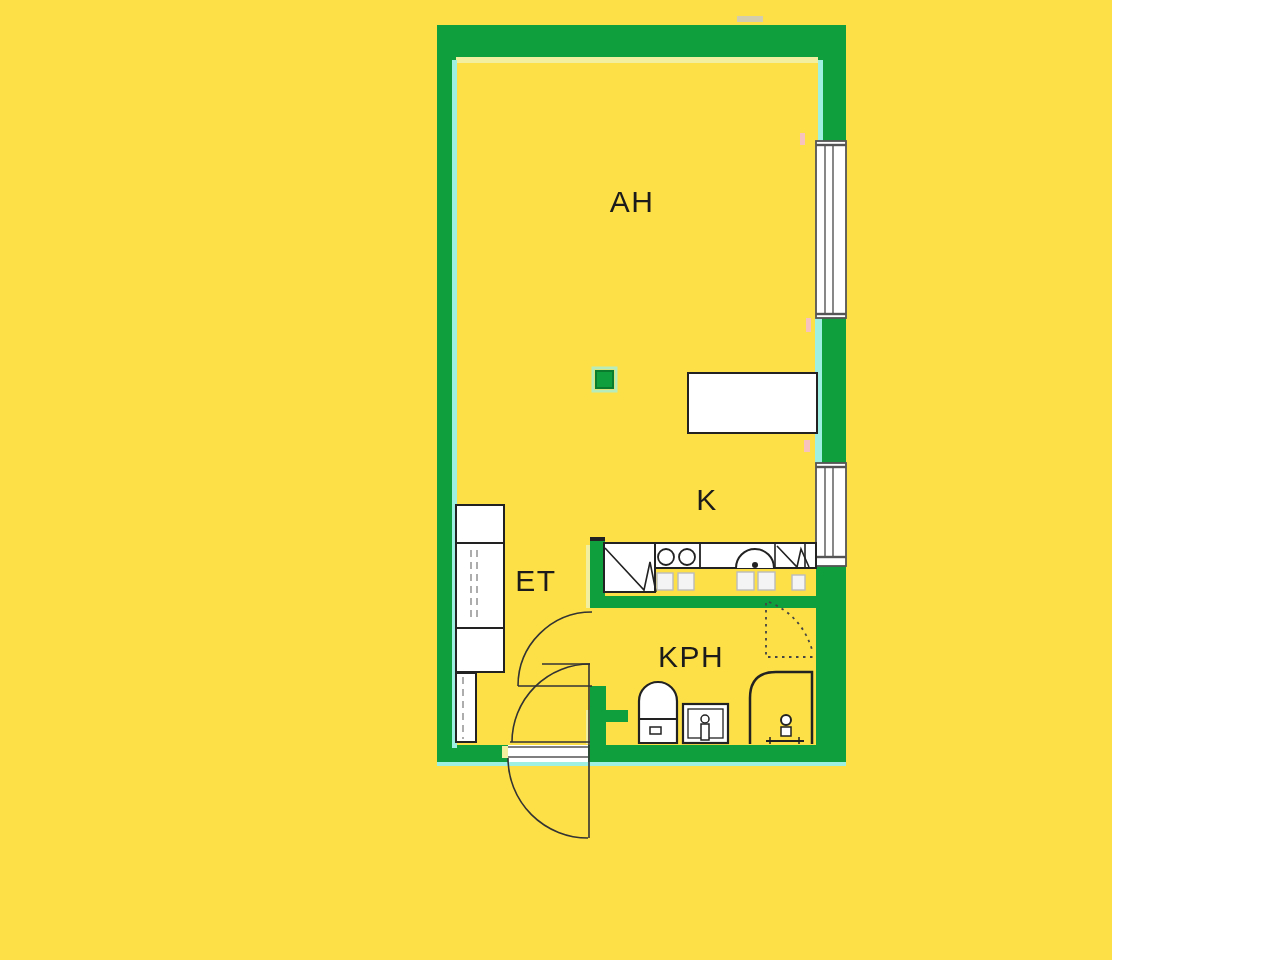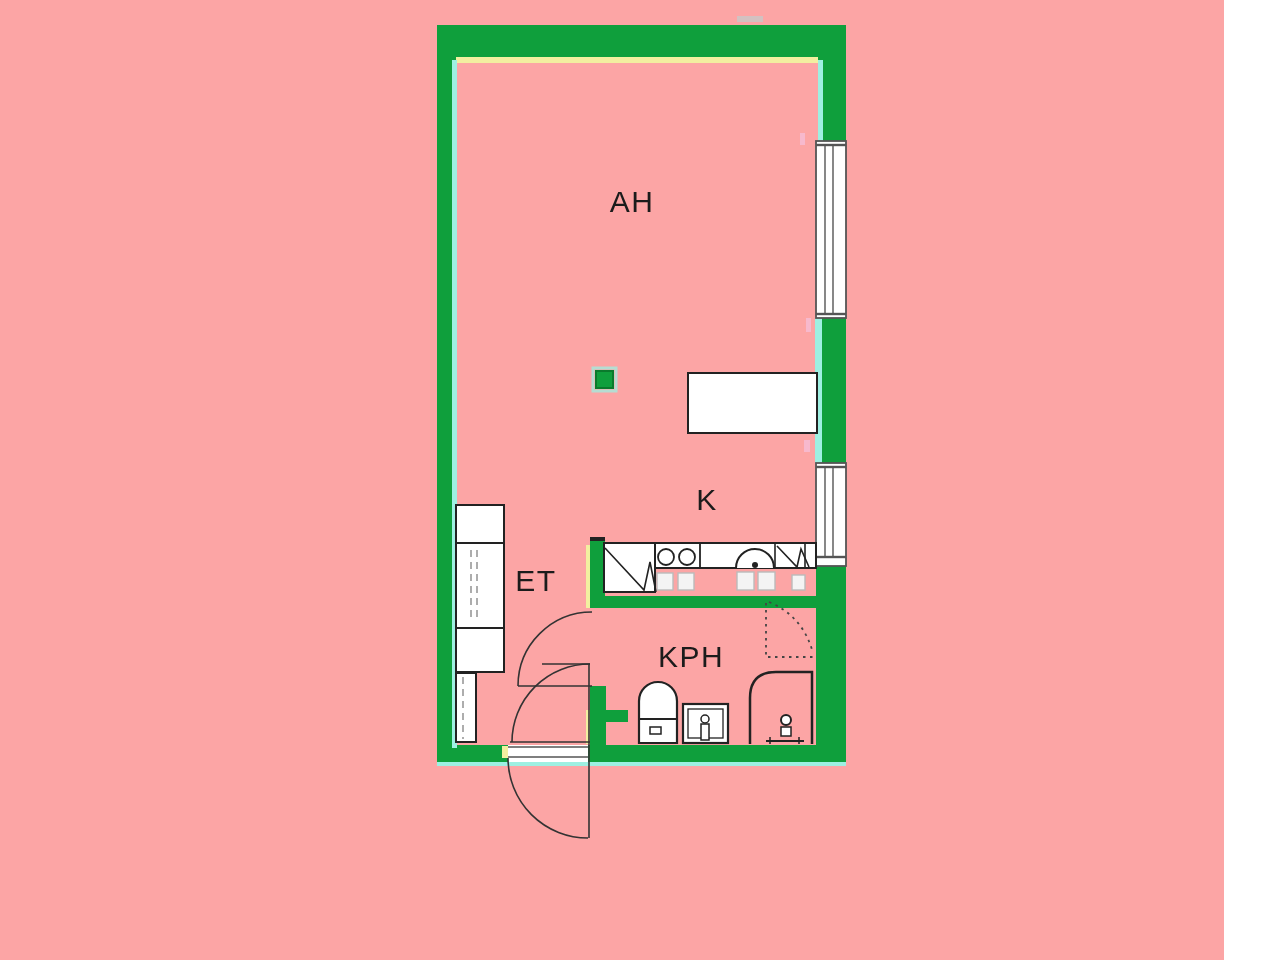--- a/index.html
+++ b/index.html
@@ -1,16 +1,16 @@
 <!DOCTYPE html>
 <html><head>
 <meta charset="utf-8">
 <style>
   html,body{margin:0;padding:0;background:#fff;}
-  #stage{position:relative;width:1224px;height:960px;background:#fca5a5;overflow:hidden;
+  #stage{position:relative;width:1112px;height:960px;background:#fde047;overflow:hidden;
          font-family:"Liberation Sans",sans-serif;}
   svg{position:absolute;left:0;top:0;}
   text.room-label{fill:#1b1b1b;font-family:"Liberation Sans","DejaVu Sans",sans-serif;
                   font-size:30px;letter-spacing:1.5px;}
 </style>
 </head>
 <body>
 
 <div id="stage">
 <svg width="1280" height="960" viewBox="0 0 1280 960">

